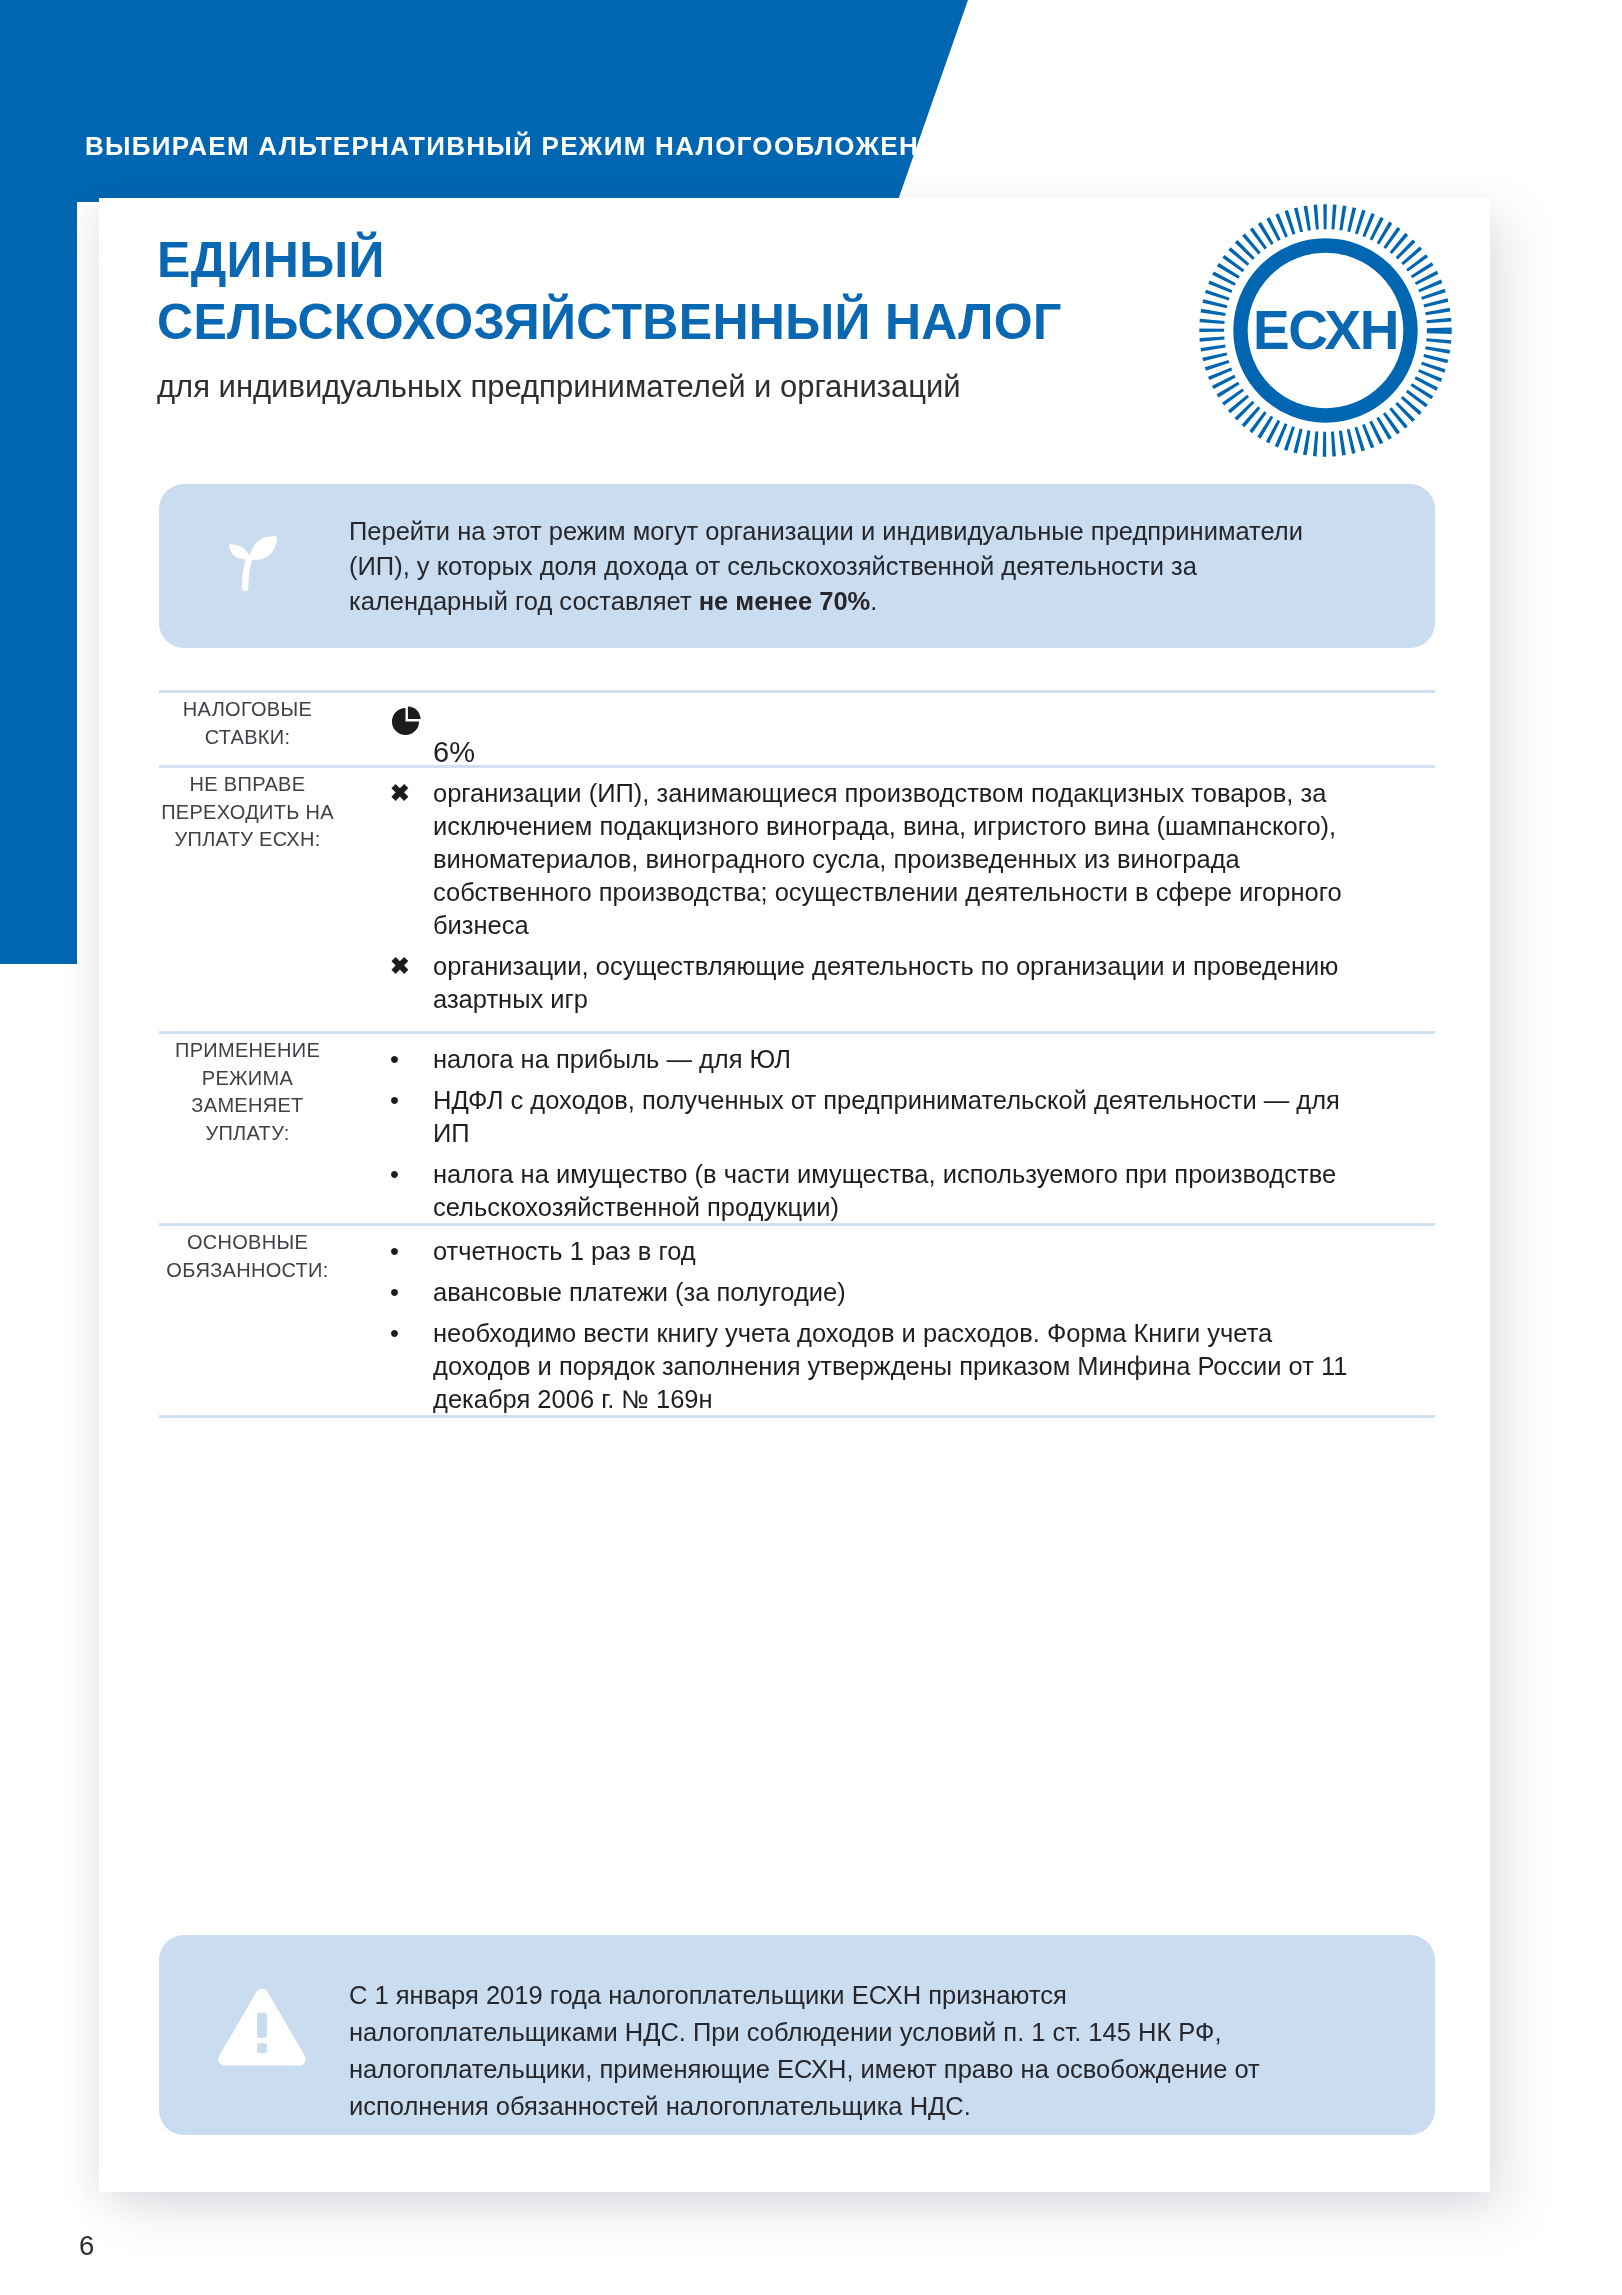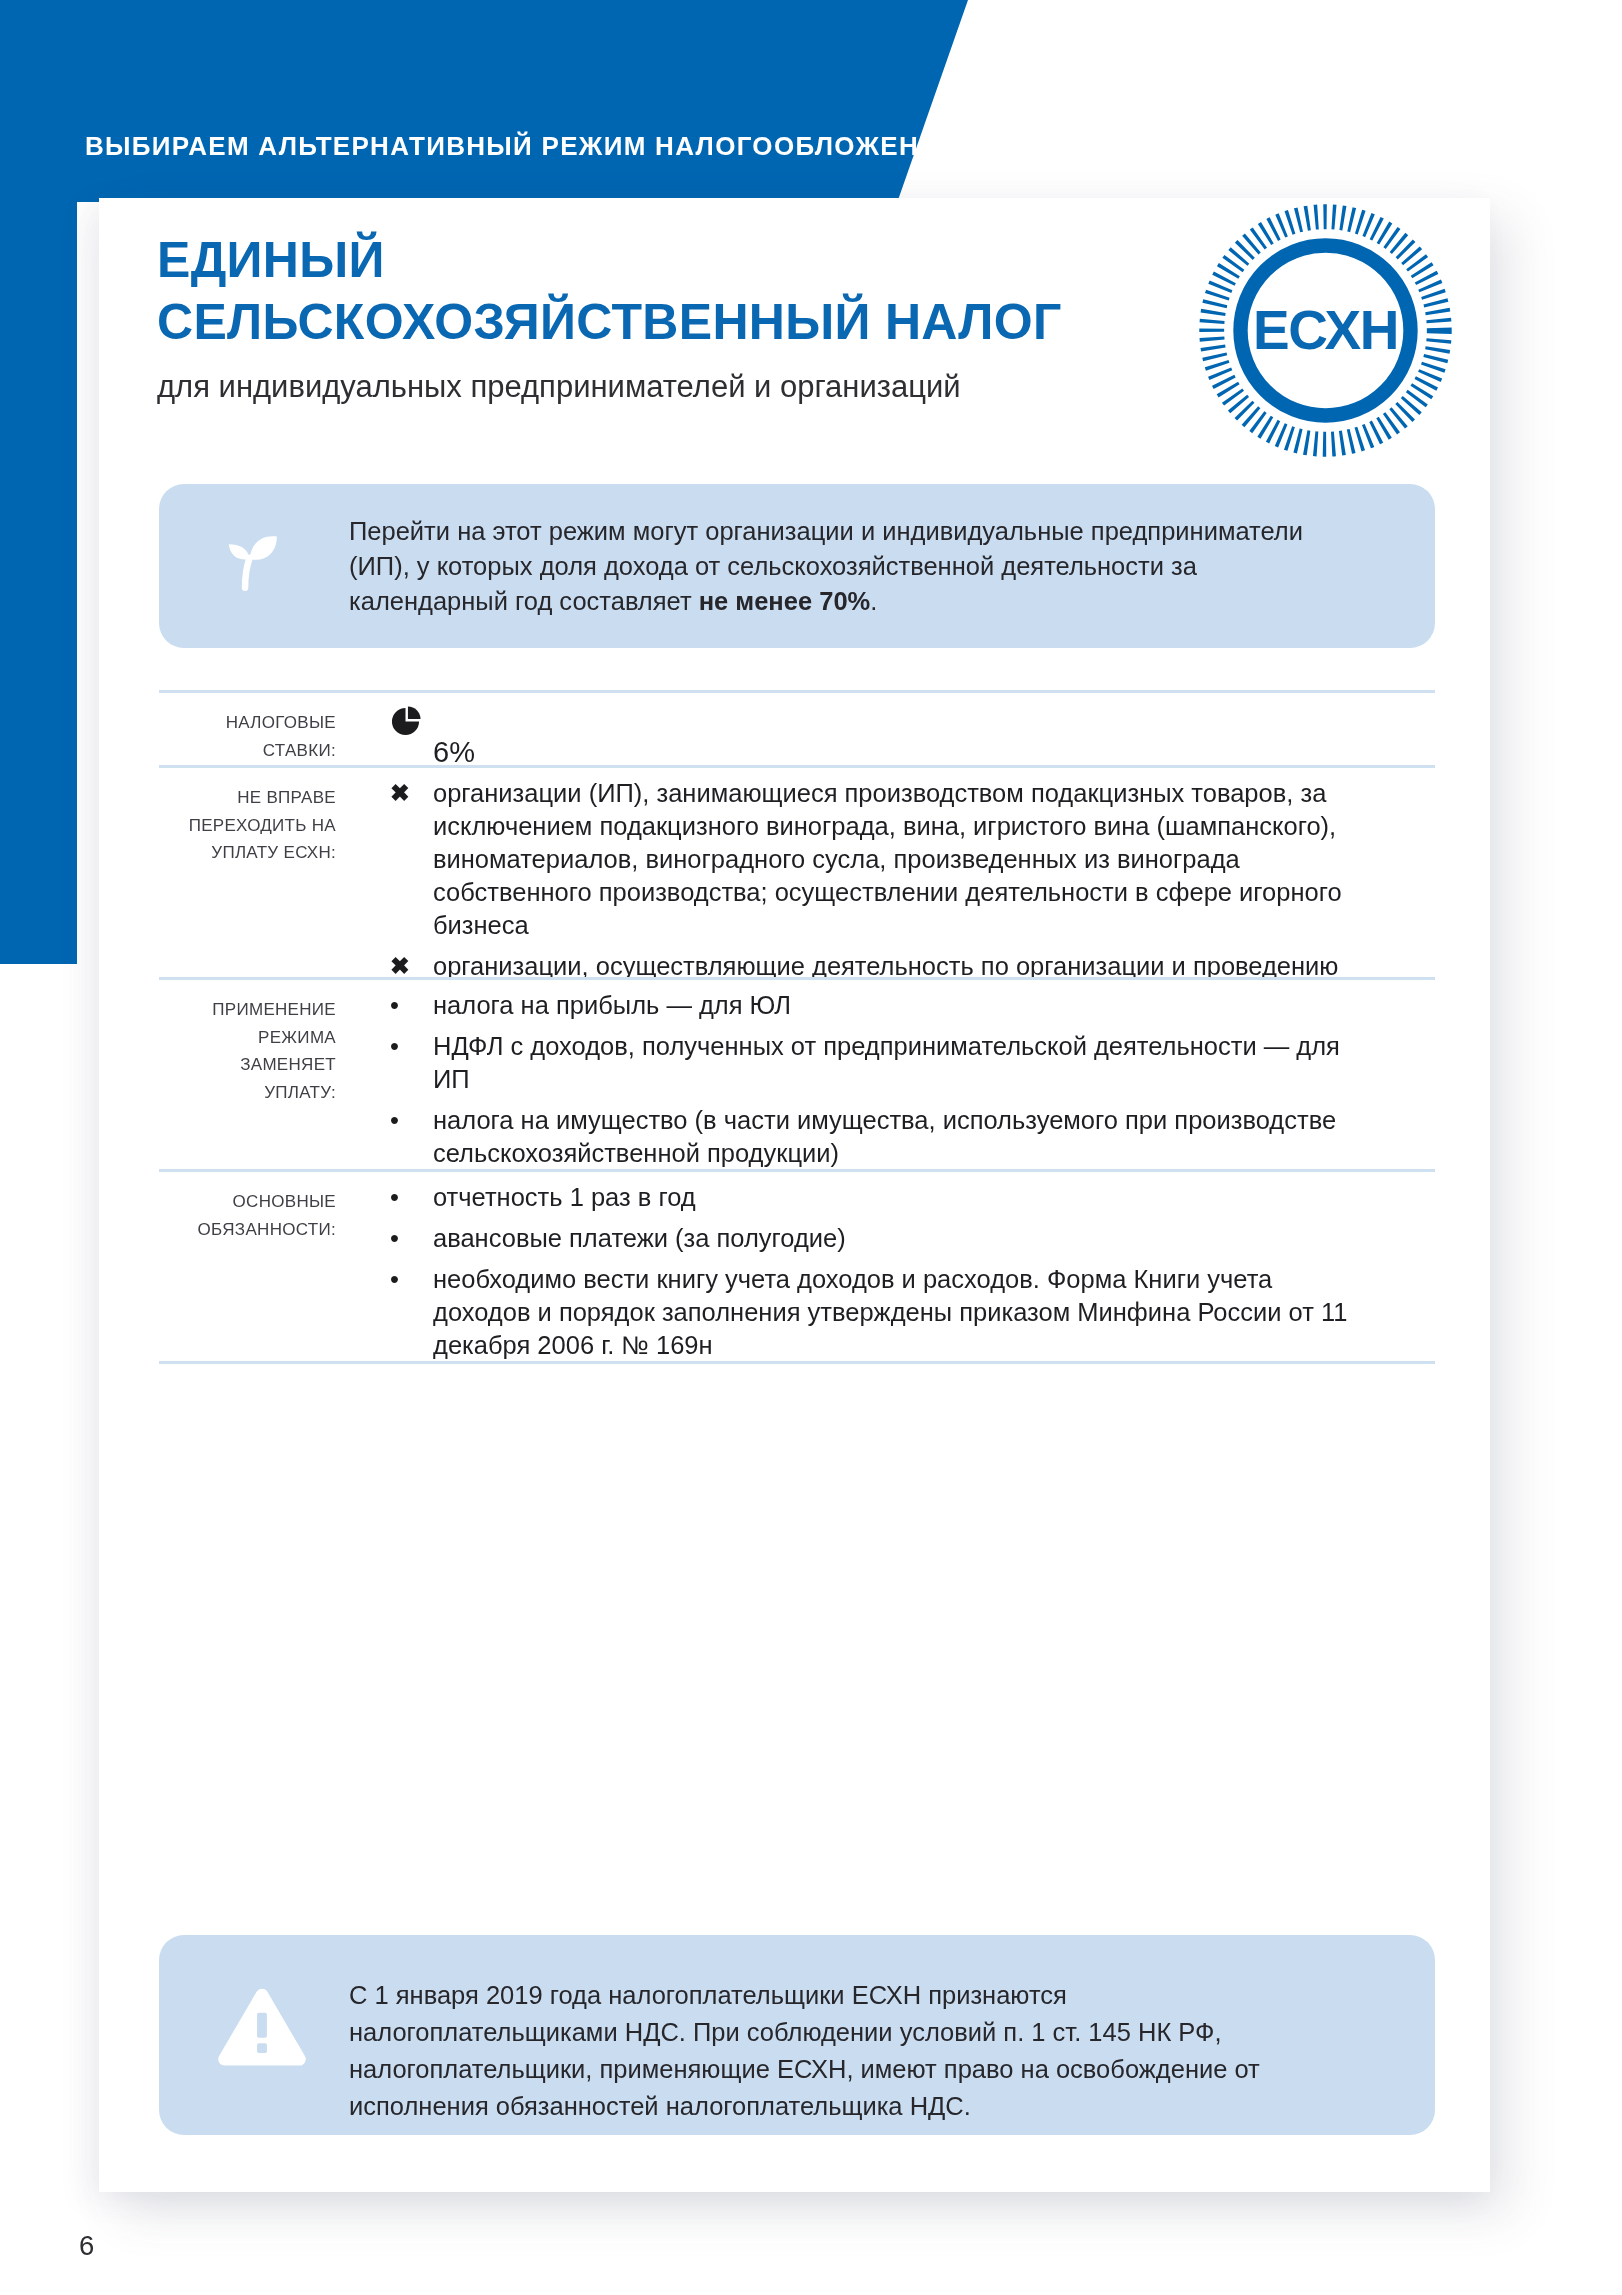--- a/index.html
+++ b/index.html
@@ -64,28 +64,28 @@
   .warning-text { top:42px; line-height:37px; white-space:pre-line; }
   
   .spec-table { position:absolute; left:60px; top:492px; width:1276px; }
   .spec-row {
     display:flex;
     border-top:3.3px solid #cfe1f1;
     overflow:hidden;
   }
   .spec-row.last { border-bottom:3.3px solid #cfe1f1; }
   .row-rates        { height:75px; }
-  .row-restrictions { height:212px; }
+  .row-restrictions { height:266px; }
   .row-replaces     { height:192px; }
   .row-duties       { height:195px; }
   .row-label {
     width:177px; flex-shrink:0;
-    padding-top:16px;
-    text-align:right;
-    font-size:17px; line-height:27.5px;
+    padding-top:3px;
+    text-align:center;
+    font-size:20px; line-height:27.5px;
     color:#3f3f46; letter-spacing:0.3px;
     white-space:pre-line;
   }
   .row-content { padding-top:9.2px; margin-left:54px; }
   .spec-item { display:flex; margin-bottom:7.9px; }
   .bullet-cell { width:43px; flex-shrink:0; }
   .bullet-x   { font-size:23.6px; font-weight:bold; line-height:33px; color:#1c1c1e; }
   .bullet-dot { font-size:25.5px; line-height:33px; color:#1c1c1e; }
   .item-text  { font-size:25.5px; line-height:33px; white-space:pre-line; }
   .rate-value { font-size:29px; line-height:34px; }

